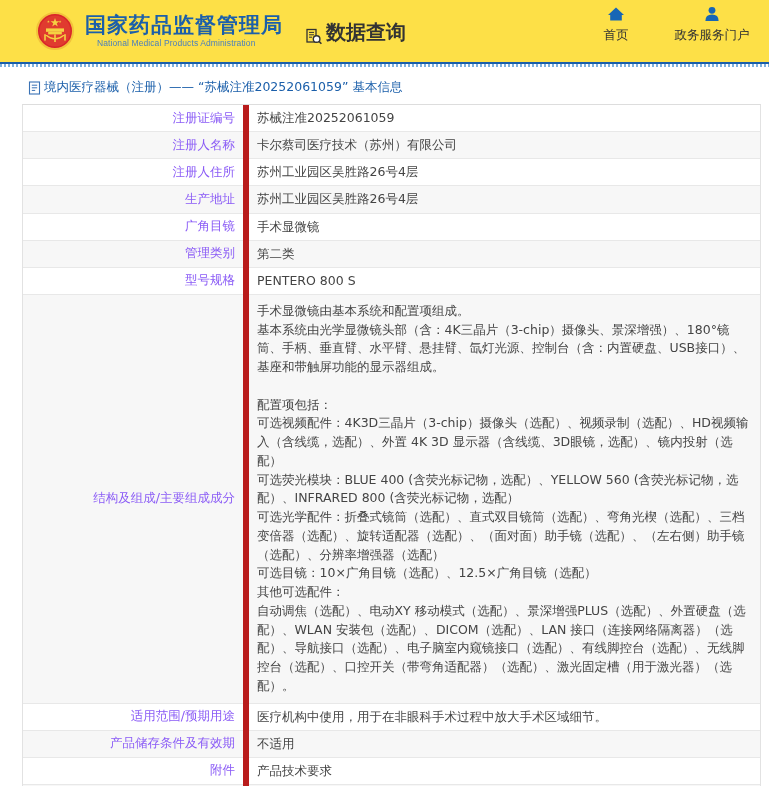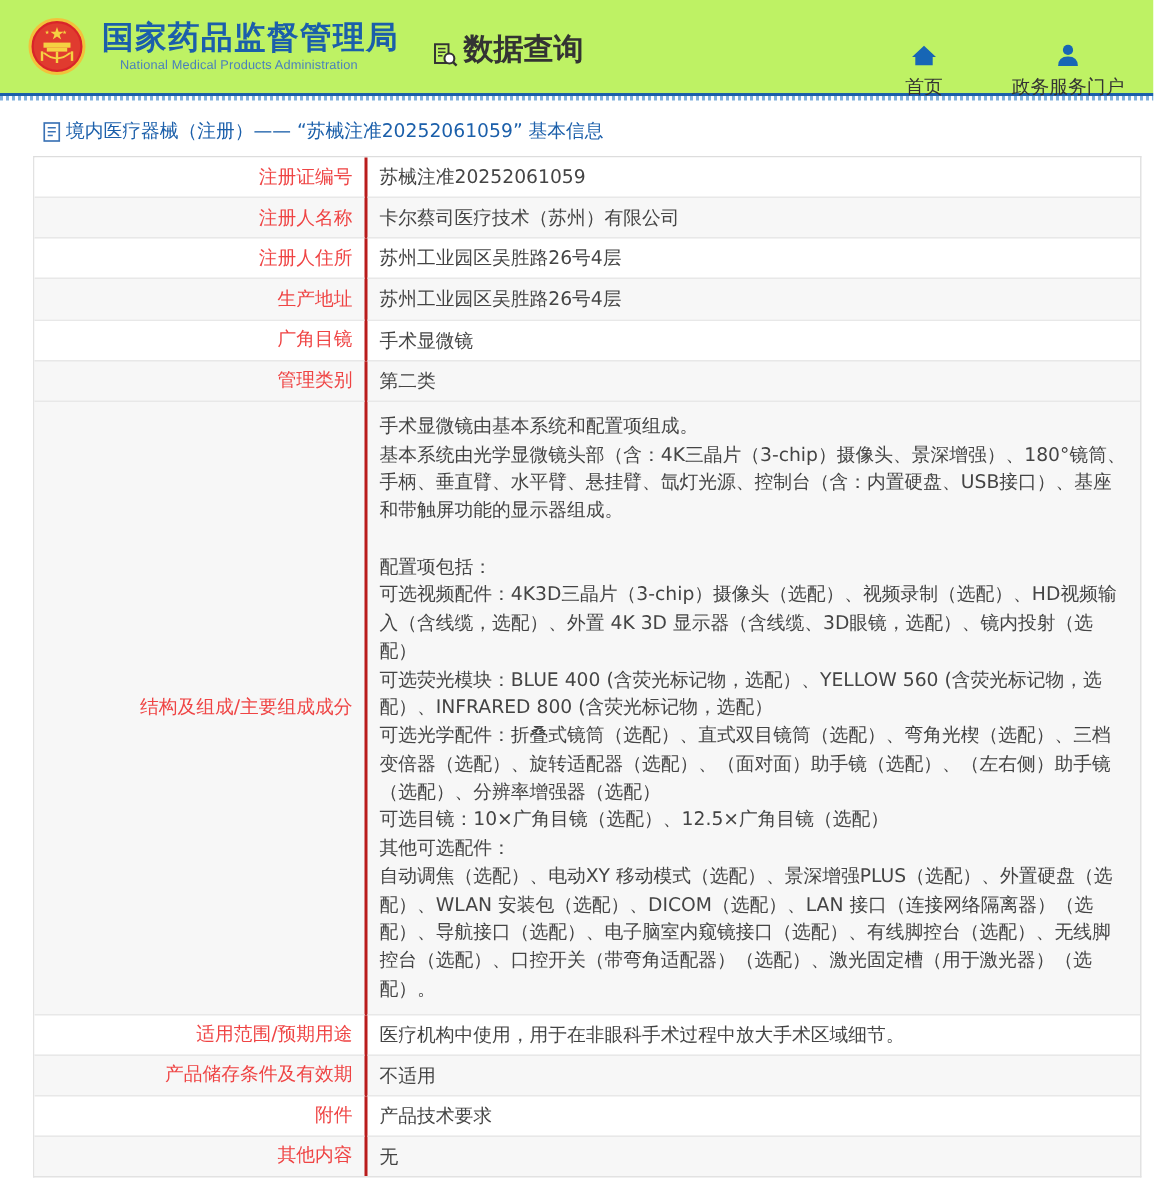--- a/index.html
+++ b/index.html
@@ -13,24 +13,24 @@
     font-family: "Liberation Sans", "DejaVu Sans", sans-serif;
     font-size: 12px;
     color: #333333;
     overflow: hidden;
   }
 
   
   .header {
     position: relative;
     height: 62px;
-    background: #bef264;
+    background: #fde047;
     display: flex;
     align-items: center;
-    padding-left: 18px;
+    padding-left: 35px;
     box-sizing: border-box;
   }
   .emblem {
     width: 40px;
     height: 40px;
     flex: 0 0 40px;
     position: relative;
   }
   .brand-text {
     margin-left: 10px;
@@ -61,21 +61,21 @@
     font-family: "DejaVu Sans", "Liberation Sans", sans-serif;
     margin-top: 2px;
   }
   .dq-icon {
     margin-right: 3px;
     display: inline-flex;
   }
   .header-nav {
     position: absolute;
     right: 26px;
-    top: 27px;
+    top: 4px;
     display: flex;
     gap: 34px;
   }
   .nav-item {
     display: flex;
     flex-direction: column;
     align-items: center;
     width: 62px;
     cursor: pointer;
   }
@@ -143,23 +143,23 @@
     font-size: 12.5px;
     vertical-align: middle;
     font-family: "DejaVu Sans", "Liberation Sans", sans-serif;
   }
   table.info tr:last-child td {
     border-bottom: none;
   }
   td.label {
     width: 204px;
     text-align: right;
-    color: #ef4444;
+    color: #8b5cf6;
     padding-right: 9px;
-    border-right: 2px solid #b91c1c;
+    border-right: 6px solid #b91c1c;
     white-space: nowrap;
   }
   td.value {
     color: #444444;
     text-align: left;
     padding-left: 10px;
     line-height: 1.45;
     word-break: break-word;
   }
   td.value.multiline {
@@ -266,20 +266,24 @@
         <td class="value">苏州工业园区吴胜路26号4层</td>
       </tr>
       <tr>
         <td class="label">广角目镜</td>
         <td class="value">手术显微镜</td>
       </tr>
       <tr class="alt">
         <td class="label">管理类别</td>
         <td class="value">第二类</td>
       </tr>
+      <tr>
+        <td class="label">型号规格</td>
+        <td class="value">PENTERO 800 S</td>
+      </tr>
       <tr class="alt">
         <td class="label">结构及组成/主要组成成分</td>
         <td class="value multiline">手术显微镜由基本系统和配置项组成。
 基本系统由光学显微镜头部（含：4K三晶片（3-chip）摄像头、景深增强）、180°镜筒、手柄、垂直臂、水平臂、悬挂臂、氙灯光源、控制台（含：内置硬盘、USB接口）、基座和带触屏功能的显示器组成。
 
 配置项包括：
 可选视频配件：4K3D三晶片（3-chip）摄像头（选配）、视频录制（选配）、HD视频输入（含线缆，选配）、外置 4K 3D 显示器（含线缆、3D眼镜，选配）、镜内投射（选配）
 可选荧光模块：BLUE 400 (含荧光标记物，选配）、YELLOW 560 (含荧光标记物，选配）、INFRARED 800 (含荧光标记物，选配）
 可选光学配件：折叠式镜筒（选配）、直式双目镜筒（选配）、弯角光楔（选配）、三档变倍器（选配）、旋转适配器（选配）、（面对面）助手镜（选配）、（左右侧）助手镜（选配）、分辨率增强器（选配）
 可选目镜：10×广角目镜（选配）、12.5×广角目镜（选配）

